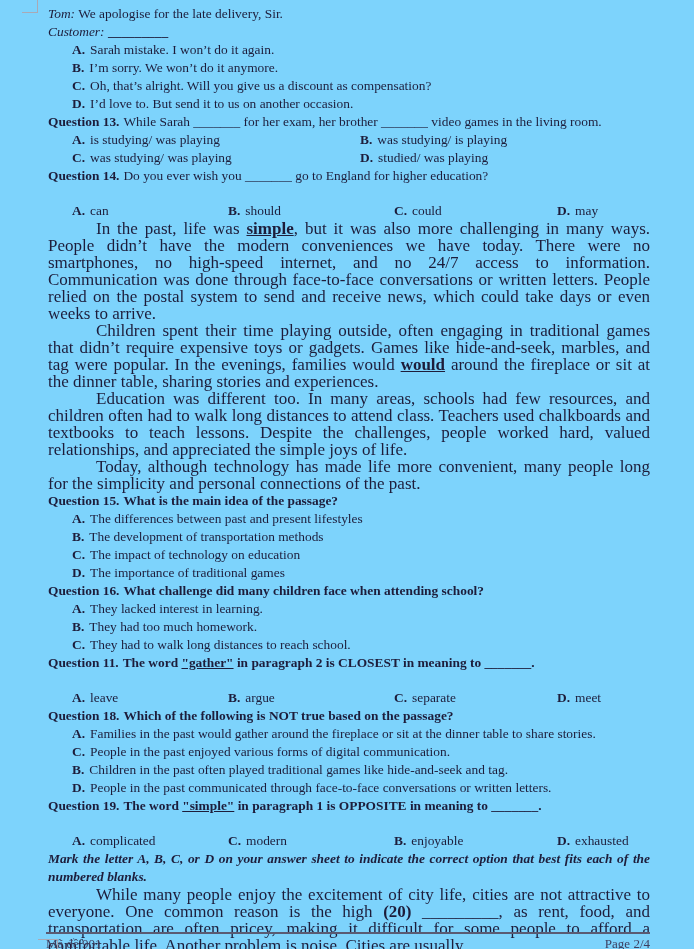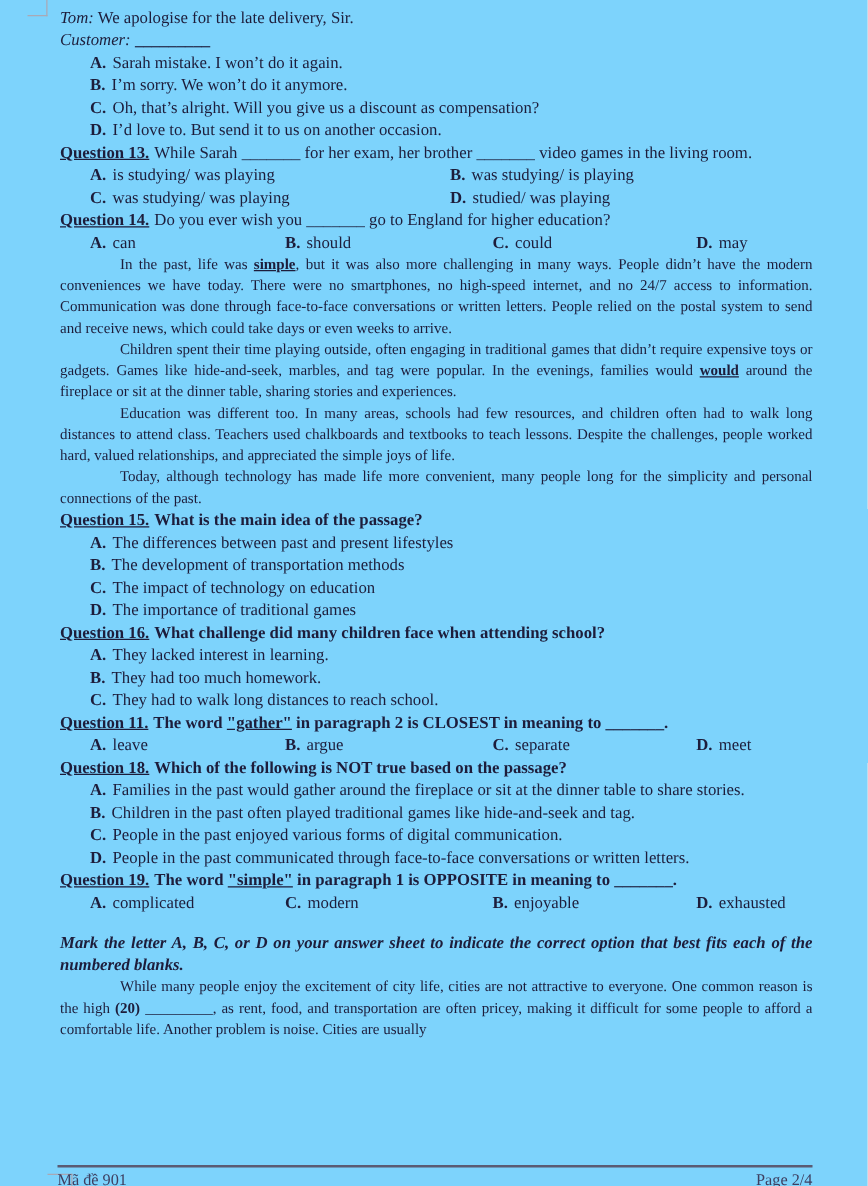--- a/index.html
+++ b/index.html
@@ -13,34 +13,34 @@
     font-size:13.4px;
     line-height:18px;
     color:#1d1d3b;
   }
   .content{padding:5px 44px 0 48px;}
   b,.b{font-weight:bold;}
   .it{font-style:italic;}
   .u{text-decoration:underline;}
   .nowrap{white-space:nowrap;}
   .qh{white-space:nowrap;}
-  .qlabel{font-weight:bold;margin-right:4px;text-decoration:underline;}
+  .qlabel{font-weight:bold;margin-right:4px;}
   .opt-list{margin-left:24px;}
   .opt{white-space:nowrap;}
   .ol{font-weight:bold;margin-right:5px;}
   .opt-grid-2{display:grid;grid-template-columns:288px 1fr;margin-left:24px;}
-  .opt-grid-4{display:grid;grid-template-columns:156px 166px 163px 1fr;margin-left:24px;}
+  .opt-grid-4{display:grid;grid-template-columns:156px 166px 163px 1fr;margin-left:24px;margin-top:17px;}
   .sect-heading{
     margin-top:16px;
     font-weight:bold;font-style:italic;
     text-align:justify;
     line-height:18px;
   }
-  .sect-heading2{margin-top:14px;font-style:italic;}
-  .passage{font-size:12px;line-height:17px;}
+  .sect-heading2{margin-top:0;font-style:italic;}
+  .passage{font-size:17px;line-height:17px;}
   .passage p{margin:0;text-indent:48px;text-align:justify;}
   .pw{font-weight:bold;text-decoration:underline;}
   .footer{
     position:absolute;
     left:46px;right:44px;top:932px;
     border-top:2px solid #5a5b73;
     padding-top:2px;
     display:flex;justify-content:space-between;
     color:#3e3f60;
     font-size:13px;line-height:15px;
@@ -133,22 +133,22 @@
       <div class="opt"><span class="ol">B.</span><span>argue</span></div>
       <div class="opt"><span class="ol">C.</span><span>separate</span></div>
       <div class="opt"><span class="ol">D.</span><span>meet</span></div>
     </div>
 
     <div class="qh b">
       <span class="qlabel">Question 18.</span><span>Which of the following is NOT true based on the passage?</span>
     </div>
     <div class="opt-list">
       <div class="opt"><span class="ol">A.</span><span>Families in the past would gather around the fireplace or sit at the dinner table to share stories.</span></div>
+      <div class="opt"><span class="ol">C.</span><span>People in the past enjoyed various forms of digital communication.</span></div>
       <div class="opt"><span class="ol">B.</span><span>Children in the past often played traditional games like hide-and-seek and tag.</span></div>
-      <div class="opt"><span class="ol">C.</span><span>People in the past enjoyed various forms of digital communication.</span></div>
       <div class="opt"><span class="ol">D.</span><span>People in the past communicated through face-to-face conversations or written letters.</span></div>
     </div>
 
     <div class="qh b">
       <span class="qlabel">Question 19.</span><span>The word </span><span class="u">"simple"</span><span> in paragraph 1 is OPPOSITE in meaning to _______.</span>
     </div>
     <div class="opt-grid-4">
       <div class="opt"><span class="ol">A.</span><span>complicated</span></div>
       <div class="opt"><span class="ol">C.</span><span>modern</span></div>
       <div class="opt"><span class="ol">B.</span><span>enjoyable</span></div>

